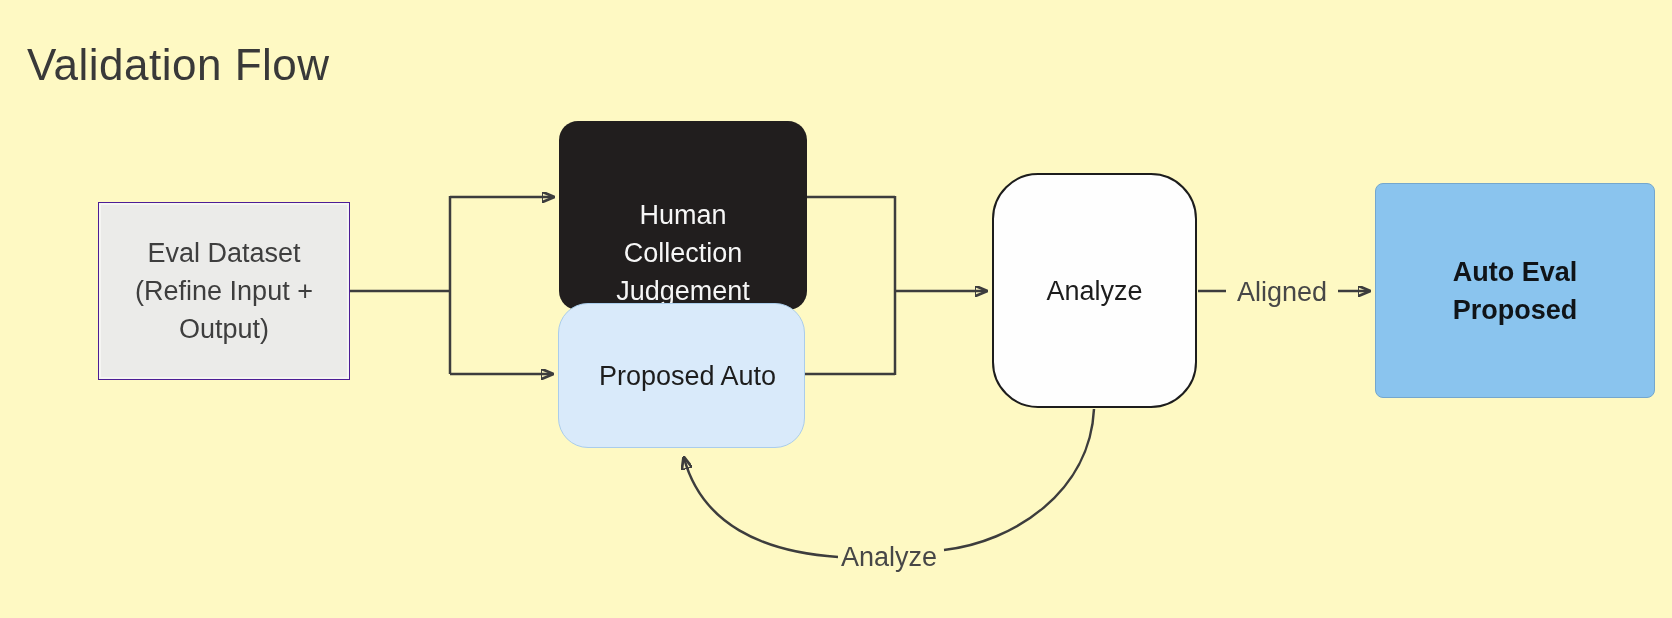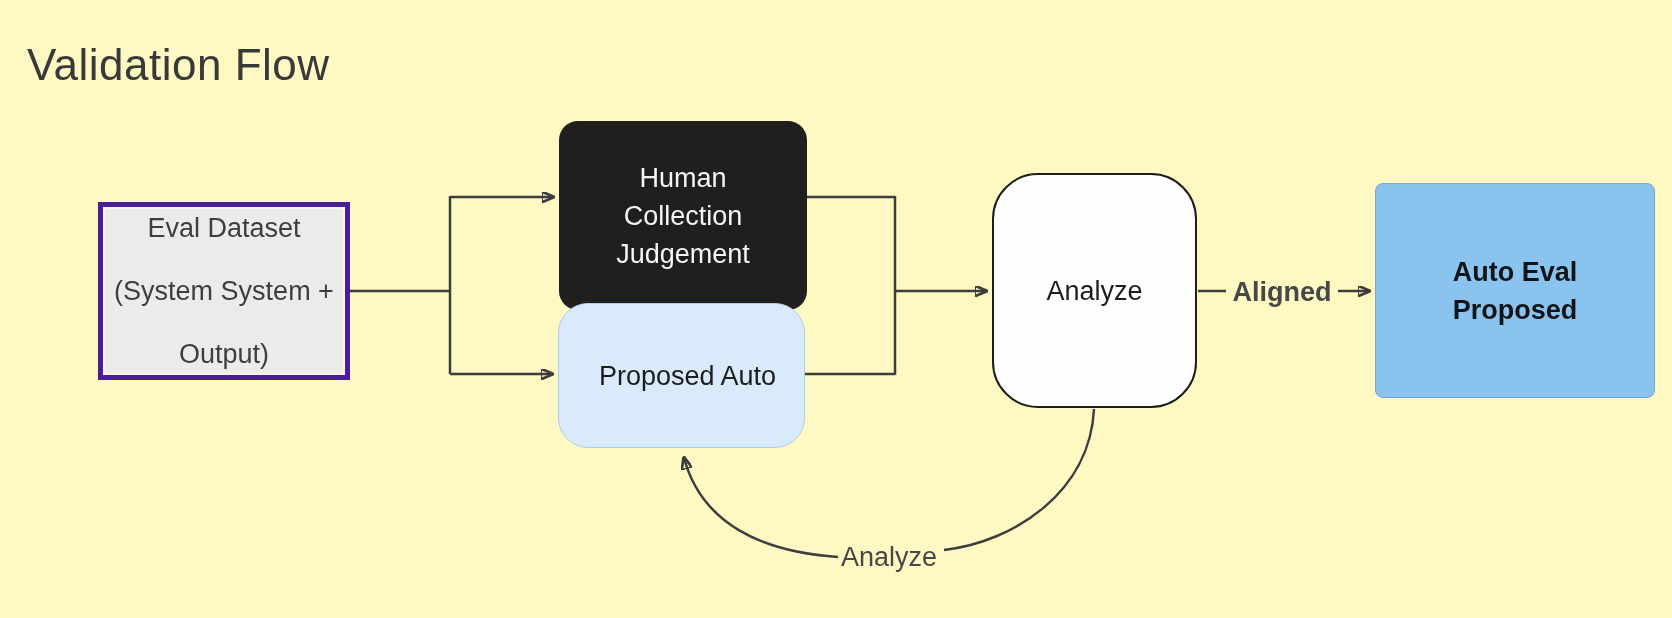--- a/index.html
+++ b/index.html
@@ -44,31 +44,31 @@
     justify-content: center;
     text-align: center;
     font-size: 27px;
     line-height: 38px;
     box-sizing: border-box;
   }
 
   .node-eval-dataset {
     left: 98px; top: 202px; width: 252px; height: 178px;
     background: #ebebe9;
-    border: 5px solid #4c1d95;
+    border: 1px solid #4c1d95;
     box-shadow: inset 0 0 0 2px #f5f5f3;
     color: #3e3e3e;
-    gap: 25px;
   }
 
   .node-human-judgement {
     left: 559px; top: 121px; width: 248px; height: 189px;
     background: #211e1e;
     border-radius: 19px;
     color: #f6f6f6;
+    justify-content: flex-end;
   }
 
   .node-proposed-metric {
     left: 558px; top: 303px; width: 247px; height: 145px;
     background: #d9eafa;
     border: 1px solid #aacdeb;
     border-radius: 30px;
     color: #1d1d1d;
     padding-left: 12px;
   }
@@ -91,21 +91,21 @@
   }
 
   .edge-label {
     position: absolute;
     font-size: 27px;
     color: #474747;
     text-align: center;
     white-space: nowrap;
     transform: translate(-50%, -50%);
   }
-  .edge-label-aligned { left: 1282px; top: 292px; font-weight: bold; }
+  .edge-label-aligned { left: 1282px; top: 292px; }
   .edge-label-refine  { left: 889px;  top: 557px; }
 </style>
 </head>
 <body>
 
 <div class="canvas">
 
   <svg class="connector-layer" viewBox="0 0 1672 618" xmlns="http://www.w3.org/2000/svg">
     <defs>
       <marker id="arrow" viewBox="0 0 12 10" refX="10.5" refY="5" markerWidth="13" markerHeight="11" orient="auto" markerUnits="userSpaceOnUse">
@@ -127,21 +127,21 @@
     <path d="M1338 291 H1369" marker-end="url(#arrow)"></path>
 
     <path d="M1094 409 C1090 492 1014 542 944 550"></path>
     <path d="M838 557 C762 552 702 524 684 458" marker-end="url(#arrow)"></path>
   </svg>
 
   <div class="diagram-title">Validation Flow</div>
 
   <div class="node node-eval-dataset">
     <div>Eval Dataset</div>
-    <div>(System System +</div>
+    <div>(Refine Input +</div>
     <div>Output)</div>
   </div>
 
   <div class="node node-human-judgement">
     <div>Human</div>
     <div>Collection</div>
     <div>Judgement</div>
   </div>
 
   <div class="node node-proposed-metric">

